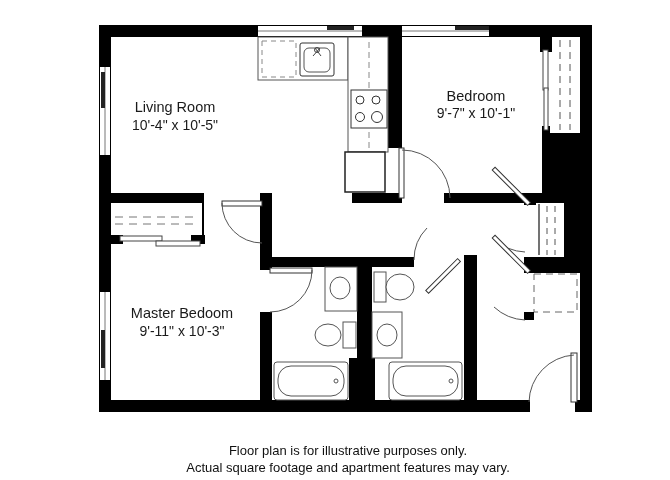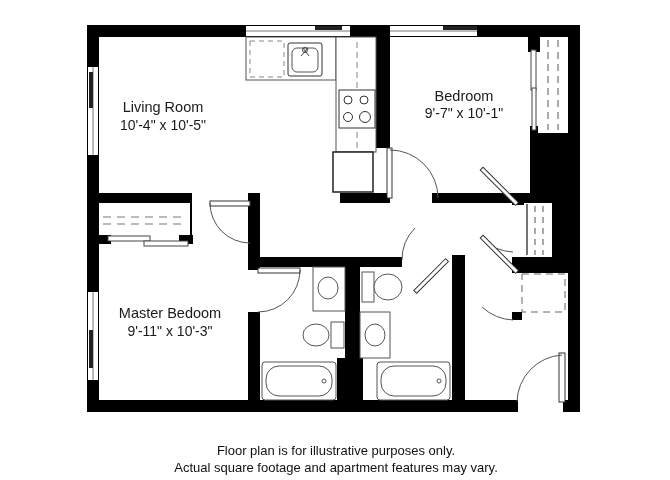--- a/index.html
+++ b/index.html
@@ -1,17 +1,17 @@
 <!DOCTYPE html>
 <html><head>
 <meta charset="utf-8">
 <style>
   html,body{margin:0;padding:0;background:#ffffff;}
   body{width:670px;height:480px;position:relative;font-family:"Liberation Sans",sans-serif;}
-  #plan-wrap{position:absolute;left:0;top:0;width:626px;height:480px;}
+  #plan-wrap{position:absolute;left:12px;top:0;width:626px;height:480px;}
   svg{display:block;}
   .room-name{font-size:14.5px;fill:#1a1a1a;}
   .room-dims{font-size:14px;fill:#1a1a1a;}
   .disclaimer{font-size:13px;fill:#111111;}
   text{font-family:"Liberation Sans",sans-serif;}
 </style>
 </head>
 <body>
 
 <div id="plan-wrap">

